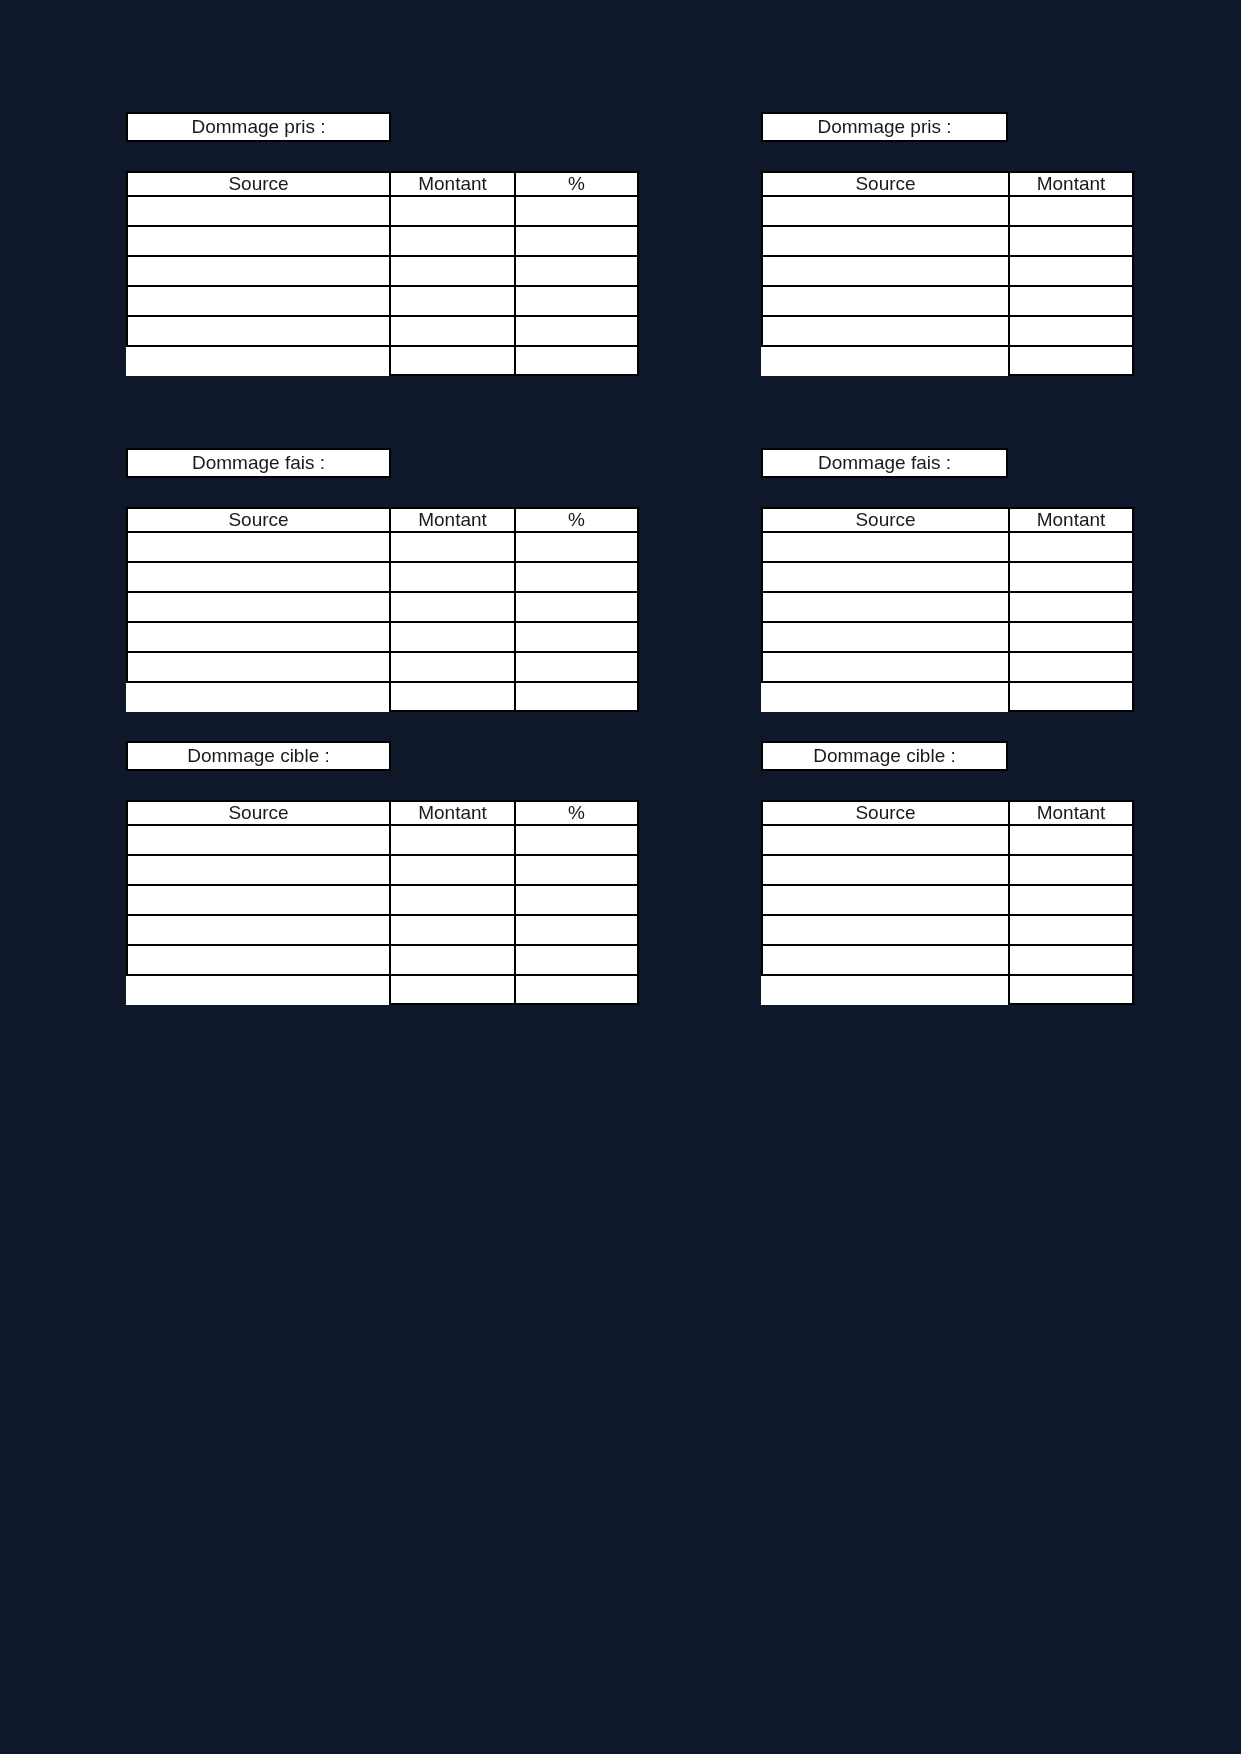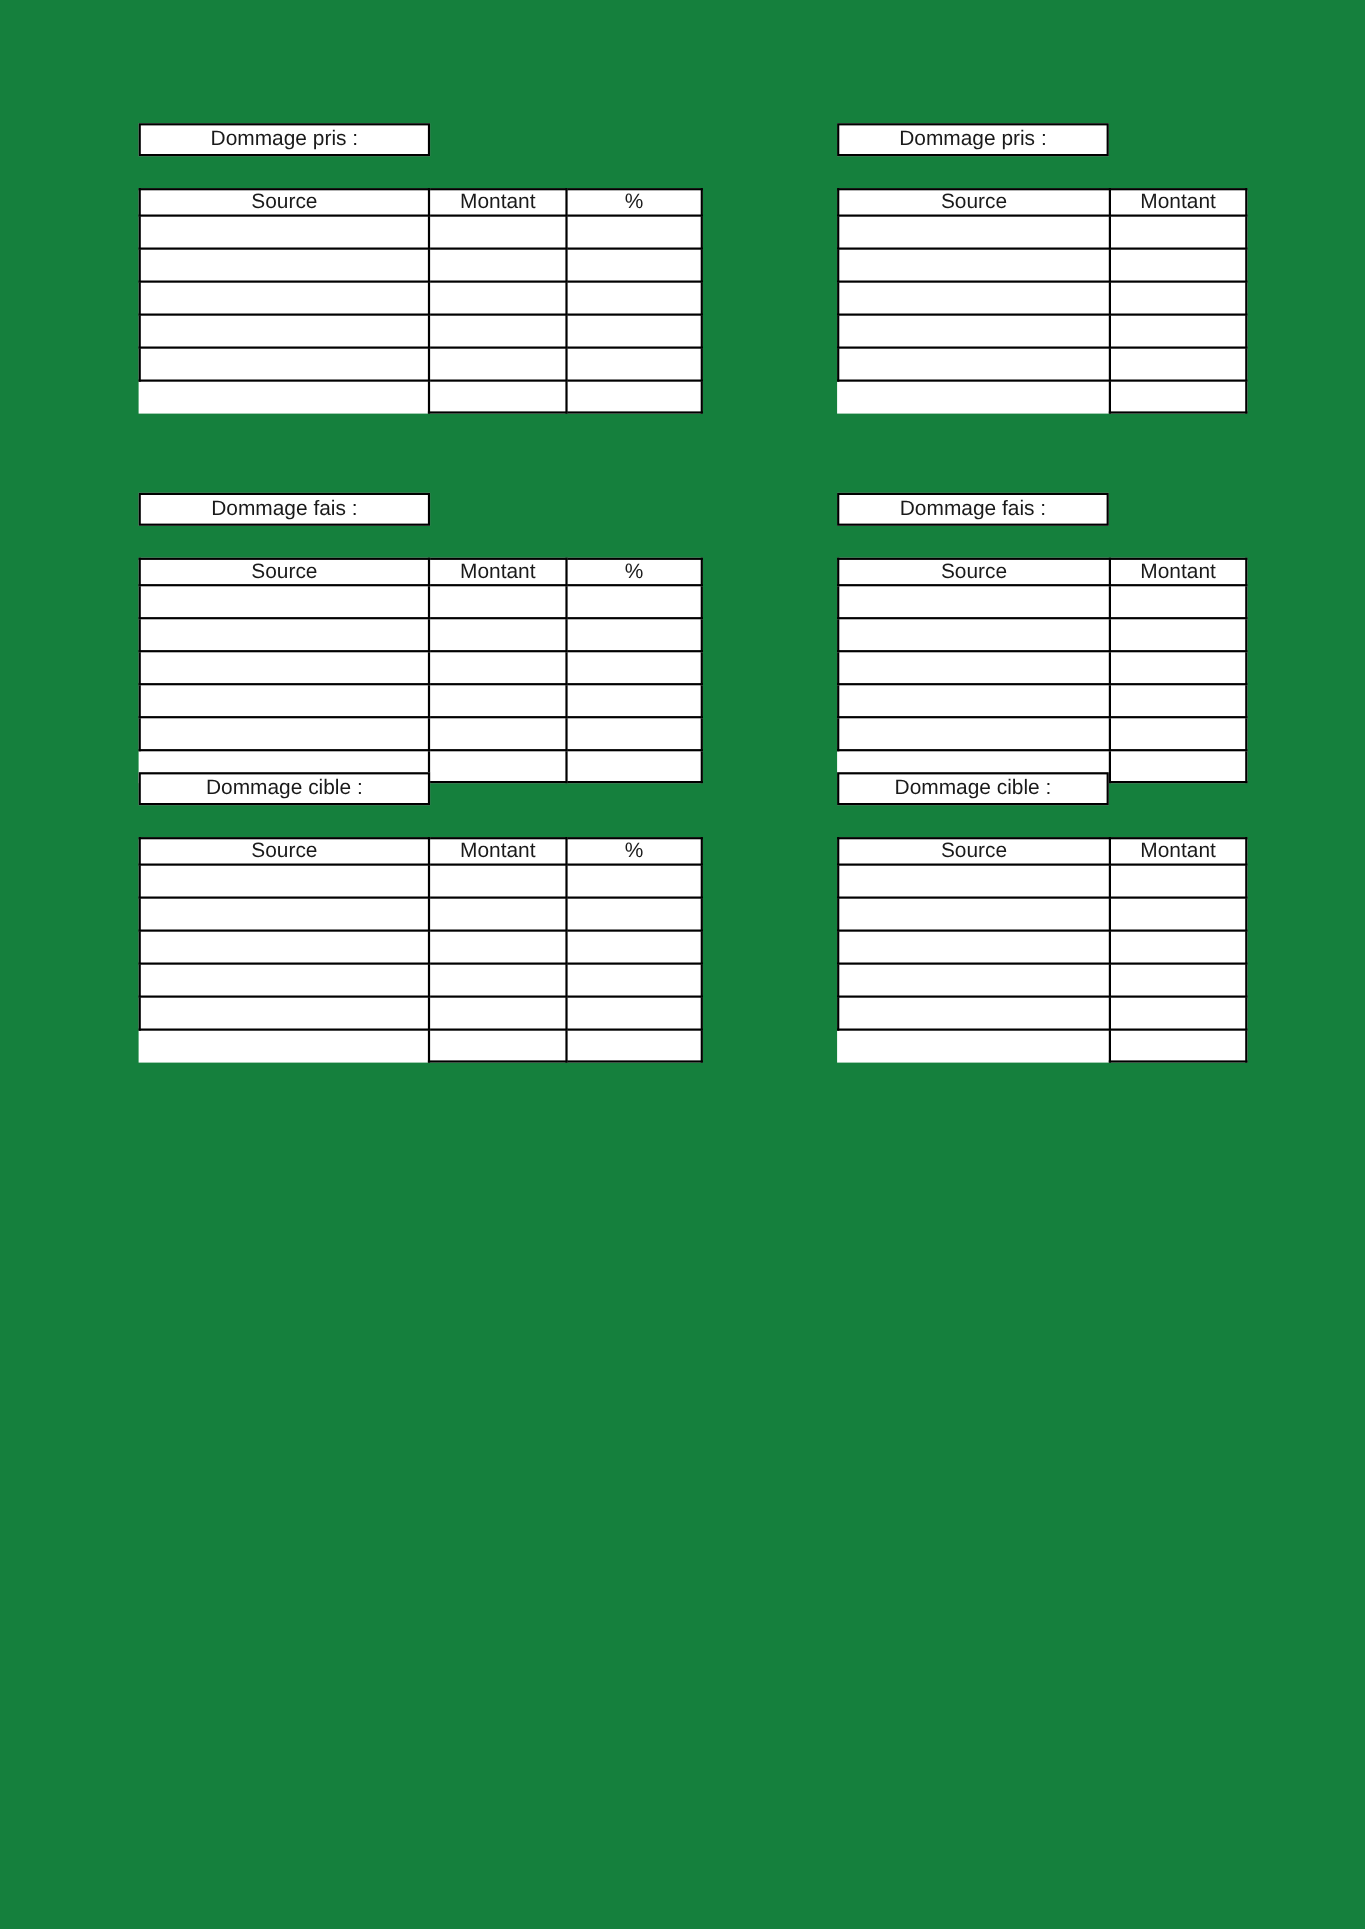--- a/index.html
+++ b/index.html
@@ -2,32 +2,32 @@
 <html><head>
 <meta charset="utf-8">
 <style>
   * { box-sizing: border-box; }
   html, body { margin: 0; padding: 0; }
   body { background: #e8e8e8; }
   .page {
     position: relative;
     width: 1241px;
     height: 1754px;
-    background: #15803d;
+    background: #0f172a;
     font-family: "Liberation Sans", sans-serif;
     color: #1a1a1a;
     margin: 0 auto;
     overflow: hidden;
   }
   .section { position: absolute; }
   .section.col-left  { left: 126px; width: 511px; }
   .section.col-right { left: 761px; width: 371px; }
   .section.row-0 { top: 112px; }
   .section.row-1 { top: 408px; margin-top: 40px; }
-  .section.row-2 { top: 702px; }
+  .section.row-2 { top: 741px; }
 
   .title-box {
     height: 30px;
     border: 2px solid #000000;
     display: flex;
     align-items: center;
     justify-content: center;
     font-size: 19px;
     background: #ffffff;
   }

